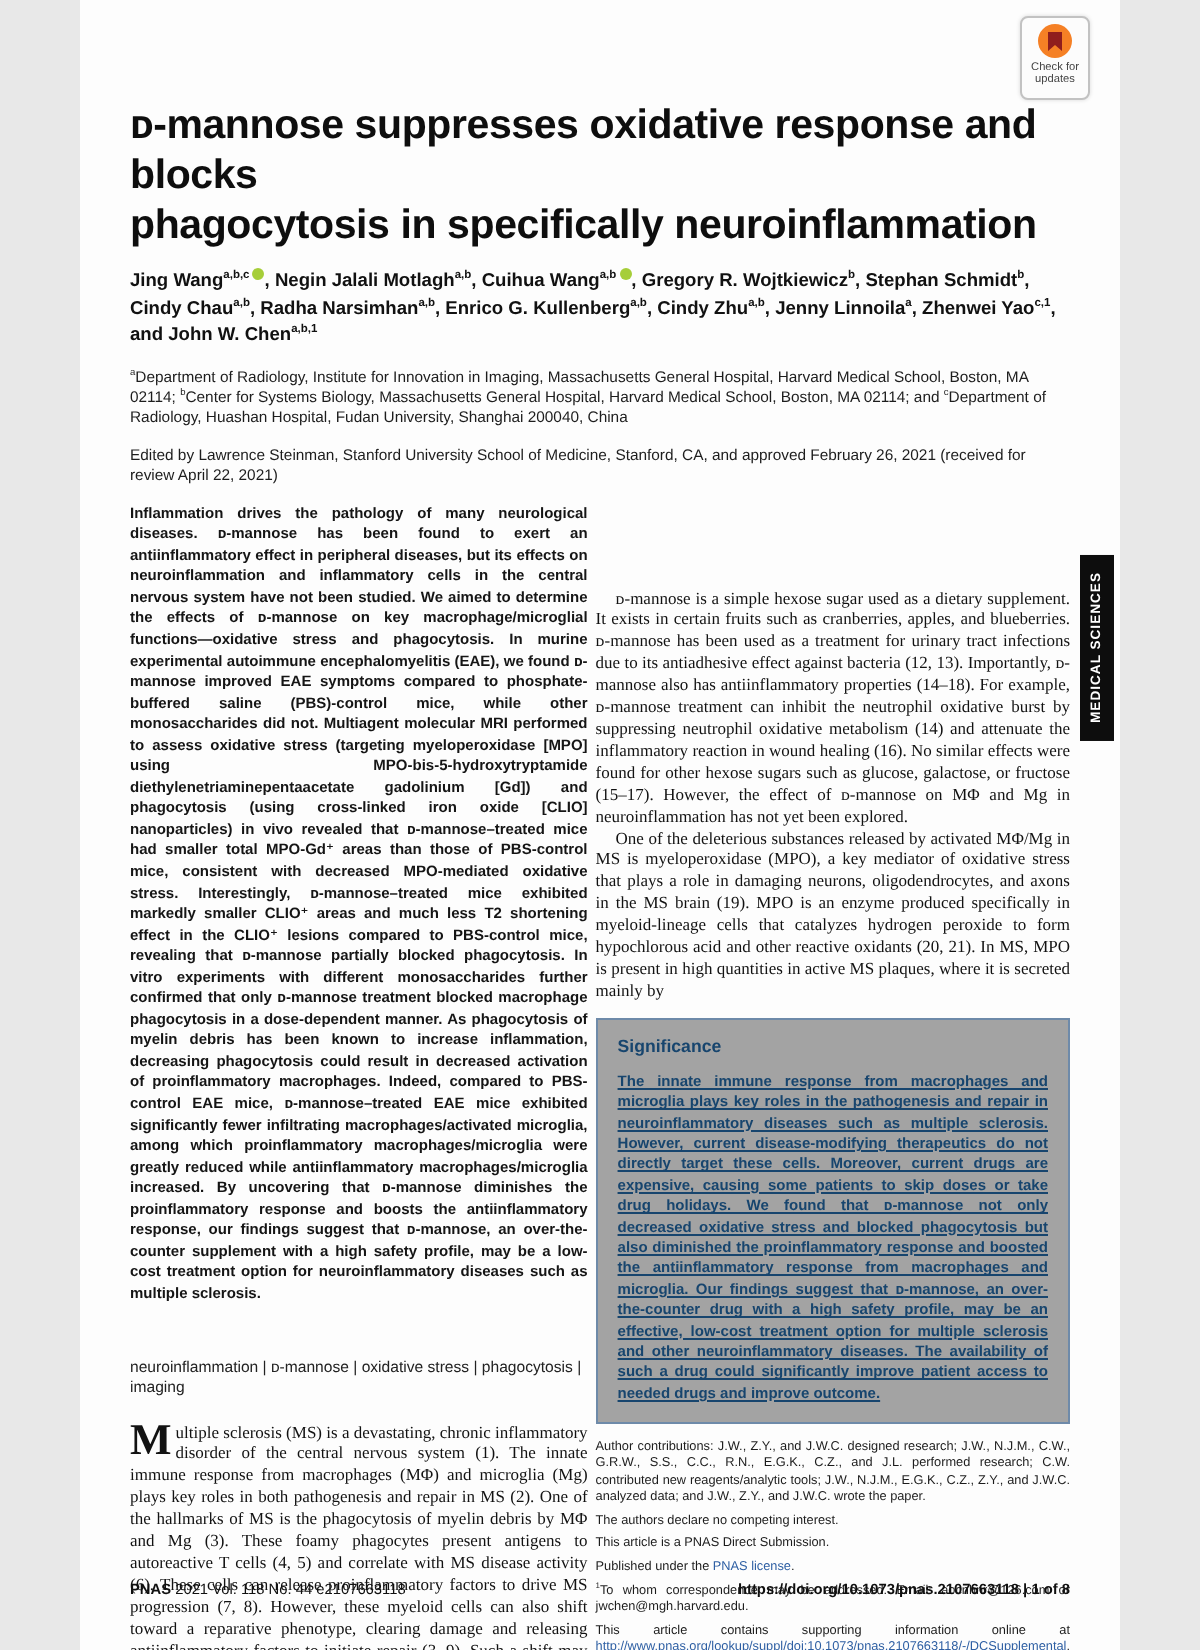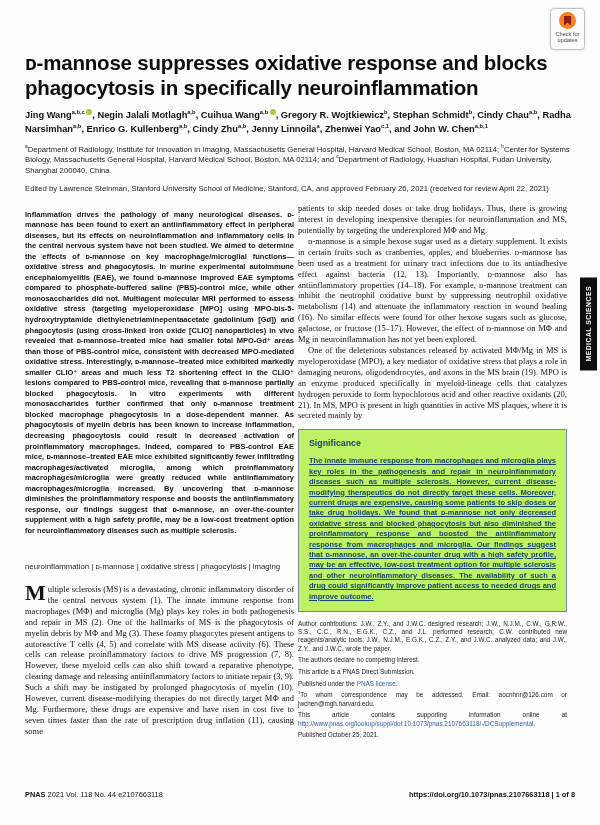--- a/index.html
+++ b/index.html
@@ -1,17 +1,17 @@
 <!DOCTYPE html>
 <html lang="en"><head>
 <meta charset="utf-8">
 <style>
   html,body{margin:0;padding:0;background:#e8e8e8;}
   .page{
-    position:relative; width:600px; height:825px; margin:0 auto;
+    position:relative; width:520px; height:825px; margin:0 auto;
     background:#fdfdfd; overflow:hidden; color:#141414;
     font-family:"Liberation Sans","DejaVu Sans",sans-serif;
   }
   sup{font-size:62%; line-height:0;}
 
   
   .badge{
     position:absolute; top:8px; right:15px; width:33px; height:40px;
     border:1px solid #c2c2c2; border-radius:4px; background:#fcfcfc;
     display:flex; flex-direction:column; align-items:center;
@@ -47,21 +47,21 @@
   }
   .intro{margin-top:11px;}
   .indent{text-indent:10px;}
   .dropcap{
     float:left; font-family:"Liberation Serif","DejaVu Serif",serif;
     font-size:22px; line-height:17.5px; font-weight:700; padding-right:2px;
   }
 
   
   .sig-box{
-    margin-top:8px; background:#bef264; border:1.5px solid #6e8aa9; padding:8px 10px 9px 10px;
+    margin-top:8px; background:#a3a3a3; border:1.5px solid #6e8aa9; padding:8px 10px 9px 10px;
   }
   .sig-head{font-size:8.8px; font-weight:700; color:#17456e;}
   .sig-text{
     margin:8px 0 0 0; font-size:7.5px; line-height:10.4px; font-weight:700;
     color:#17456e; text-align:justify;text-decoration:underline;
   }
 
   
   .footnotes{margin-top:8px; font-size:6.4px; line-height:8.2px; color:#1c1c1c; text-align:justify;}
   .footnote{margin:0 0 3.5px 0;}
@@ -105,21 +105,20 @@
   <div class="edited">Edited by Lawrence Steinman, Stanford University School of Medicine, Stanford, CA, and approved February 26, 2021 (received for review April 22, 2021)</div>
 
   <div class="columns">
     <div class="col">
       <p class="abstract">Inflammation drives the pathology of many neurological diseases. ᴅ-mannose has been found to exert an antiinflammatory effect in peripheral diseases, but its effects on neuroinflammation and inflammatory cells in the central nervous system have not been studied. We aimed to determine the effects of ᴅ-mannose on key macrophage/microglial functions—oxidative stress and phagocytosis. In murine experimental autoimmune encephalomyelitis (EAE), we found ᴅ-mannose improved EAE symptoms compared to phosphate-buffered saline (PBS)-control mice, while other monosaccharides did not. Multiagent molecular MRI performed to assess oxidative stress (targeting myeloperoxidase [MPO] using MPO-bis-5-hydroxytryptamide diethylenetriaminepentaacetate gadolinium [Gd]) and phagocytosis (using cross-linked iron oxide [CLIO] nanoparticles) in vivo revealed that ᴅ-mannose–treated mice had smaller total MPO-Gd⁺ areas than those of PBS-control mice, consistent with decreased MPO-mediated oxidative stress. Interestingly, ᴅ-mannose–treated mice exhibited markedly smaller CLIO⁺ areas and much less T2 shortening effect in the CLIO⁺ lesions compared to PBS-control mice, revealing that ᴅ-mannose partially blocked phagocytosis. In vitro experiments with different monosaccharides further confirmed that only ᴅ-mannose treatment blocked macrophage phagocytosis in a dose-dependent manner. As phagocytosis of myelin debris has been known to increase inflammation, decreasing phagocytosis could result in decreased activation of proinflammatory macrophages. Indeed, compared to PBS-control EAE mice, ᴅ-mannose–treated EAE mice exhibited significantly fewer infiltrating macrophages/activated microglia, among which proinflammatory macrophages/microglia were greatly reduced while antiinflammatory macrophages/microglia increased. By uncovering that ᴅ-mannose diminishes the proinflammatory response and boosts the antiinflammatory response, our findings suggest that ᴅ-mannose, an over-the-counter supplement with a high safety profile, may be a low-cost treatment option for neuroinflammatory diseases such as multiple sclerosis.</p>
       <p class="keywords">neuroinflammation | ᴅ-mannose | oxidative stress | phagocytosis | imaging</p>
       <p class="body-text intro"><span class="dropcap">M</span><span>ultiple sclerosis (MS) is a devastating, chronic inflammatory disorder of the central nervous system (1). The innate immune response from macrophages (MΦ) and microglia (Mg) plays key roles in both pathogenesis and repair in MS (2). One of the hallmarks of MS is the phagocytosis of myelin debris by MΦ and Mg (3). These foamy phagocytes present antigens to autoreactive T cells (4, 5) and correlate with MS disease activity (6). These cells can release proinflammatory factors to drive MS progression (7, 8). However, these myeloid cells can also shift toward a reparative phenotype, clearing damage and releasing antiinflammatory factors to initiate repair (3, 9). Such a shift may be instigated by prolonged phagocytosis of myelin (10). However, current disease-modifying therapies do not directly target MΦ and Mg. Furthermore, these drugs are expensive and have risen in cost five to seven times faster than the rate of prescription drug inflation (11), causing some</span></p>
     </div>
 
     <div class="col">
-      <p class="body-text">patients to skip needed doses or take drug holidays. Thus, there is growing interest in developing inexpensive therapies for neuroinflammation and MS, potentially by targeting the underexplored MΦ and Mg.</p>
       <p class="body-text indent">ᴅ-mannose is a simple hexose sugar used as a dietary supplement. It exists in certain fruits such as cranberries, apples, and blueberries. ᴅ-mannose has been used as a treatment for urinary tract infections due to its antiadhesive effect against bacteria (12, 13). Importantly, ᴅ-mannose also has antiinflammatory properties (14–18). For example, ᴅ-mannose treatment can inhibit the neutrophil oxidative burst by suppressing neutrophil oxidative metabolism (14) and attenuate the inflammatory reaction in wound healing (16). No similar effects were found for other hexose sugars such as glucose, galactose, or fructose (15–17). However, the effect of ᴅ-mannose on MΦ and Mg in neuroinflammation has not yet been explored.</p>
       <p class="body-text indent">One of the deleterious substances released by activated MΦ/Mg in MS is myeloperoxidase (MPO), a key mediator of oxidative stress that plays a role in damaging neurons, oligodendrocytes, and axons in the MS brain (19). MPO is an enzyme produced specifically in myeloid-lineage cells that catalyzes hydrogen peroxide to form hypochlorous acid and other reactive oxidants (20, 21). In MS, MPO is present in high quantities in active MS plaques, where it is secreted mainly by</p>
 
       <div class="sig-box">
         <div class="sig-head">Significance</div>
         <p class="sig-text">The innate immune response from macrophages and microglia plays key roles in the pathogenesis and repair in neuroinflammatory diseases such as multiple sclerosis. However, current disease-modifying therapeutics do not directly target these cells. Moreover, current drugs are expensive, causing some patients to skip doses or take drug holidays. We found that ᴅ-mannose not only decreased oxidative stress and blocked phagocytosis but also diminished the proinflammatory response and boosted the antiinflammatory response from macrophages and microglia. Our findings suggest that ᴅ-mannose, an over-the-counter drug with a high safety profile, may be an effective, low-cost treatment option for multiple sclerosis and other neuroinflammatory diseases. The availability of such a drug could significantly improve patient access to needed drugs and improve outcome.</p>
       </div>
 
       <div class="footnotes" id="footnotes">
           <p class="footnote">Author contributions: J.W., Z.Y., and J.W.C. designed research; J.W., N.J.M., C.W., G.R.W., S.S., C.C., R.N., E.G.K., C.Z., and J.L. performed research; C.W. contributed new reagents/analytic tools; J.W., N.J.M., E.G.K., C.Z., Z.Y., and J.W.C. analyzed data; and J.W., Z.Y., and J.W.C. wrote the paper.</p>

